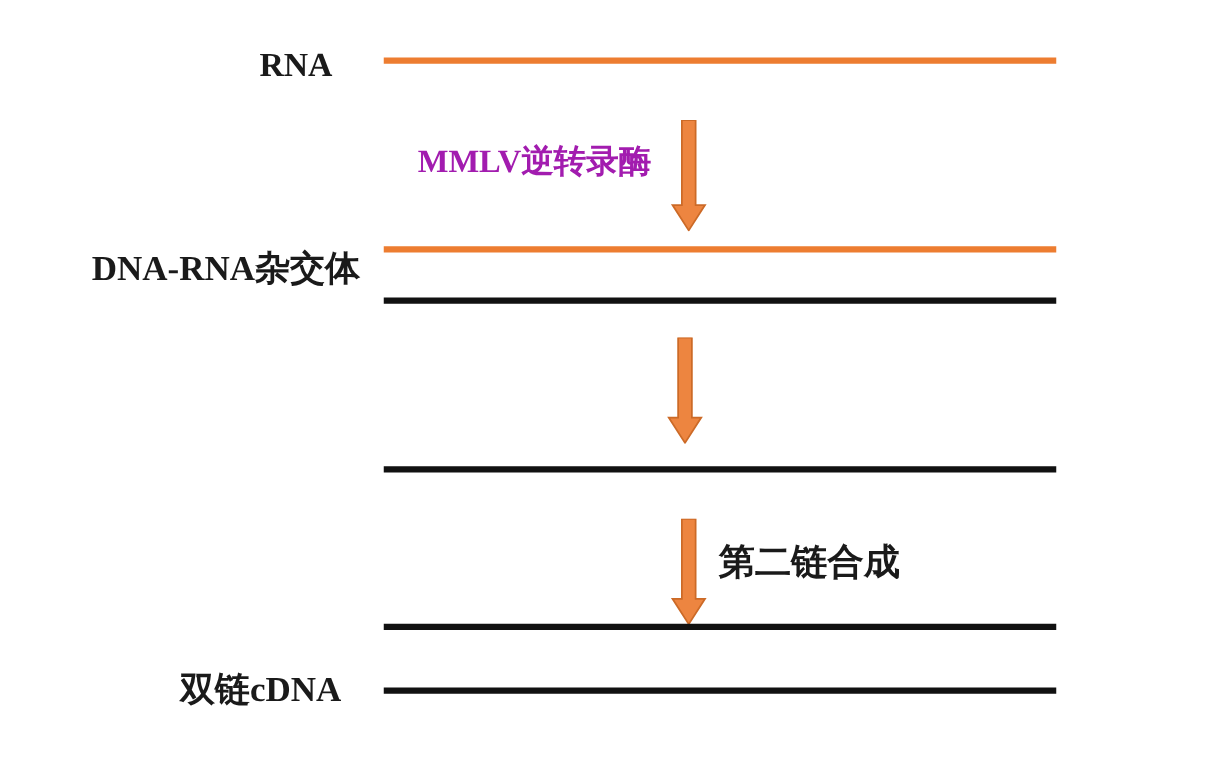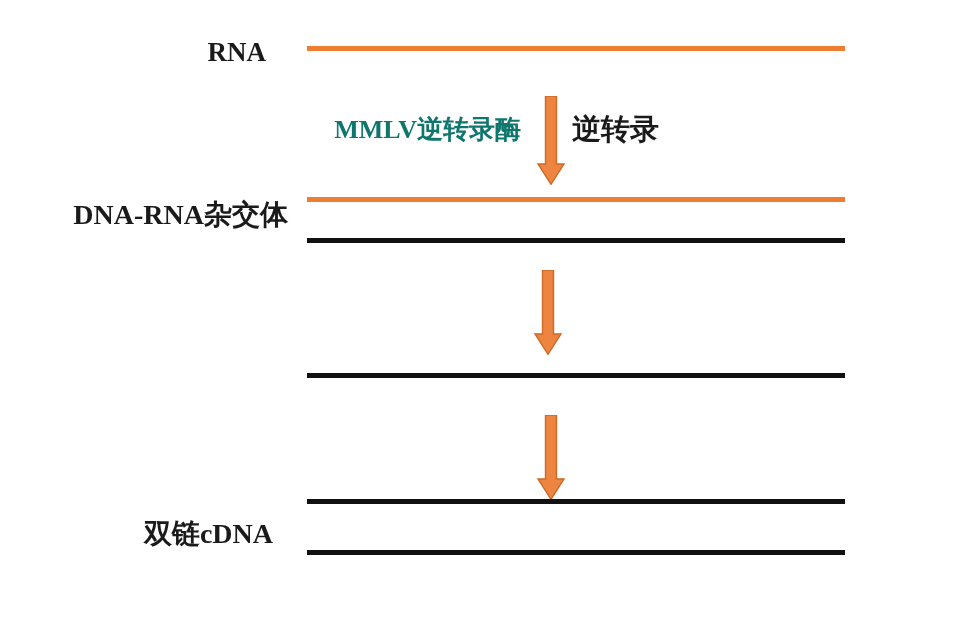--- a/index.html
+++ b/index.html
@@ -41,54 +41,54 @@
     transform: translateY(-50%);
     font-weight: bold;
     color: #1a1a1a;
     font-size: 29px;
     white-space: nowrap;
   }
   .enzyme-label {
     position: absolute;
     transform: translateY(-50%);
     font-weight: bold;
-    color: #0f766e;
+    color: #a21caf;
     font-size: 26px;
     white-space: nowrap;
     text-align: right;
   }
 </style>
 </head>
 <body>
 
 <div class="canvas">
 
   <div class="row-label" style="right:712px; top:52px; font-size:27px;">RNA</div>
   <div class="strand orange" style="top:46px;"></div>
 
   <div class="enzyme-label" style="right:457px; top:129px;">MMLV逆转录酶</div>
   <svg class="arrow-svg" style="left:536px; top:96px;" width="30" height="89" viewBox="0 0 30 89">
     <path d="M9.5,0 H20.5 V68 H28 L15,88.3 L2,68 H9.5 Z" stroke-width="1.4" fill="#ED8540"></path>
     <path d="M9.5,0 H20.5 V68 H28 L15,88.3 L2,68 H9.5 Z" fill="none" stroke-width="1.4" stroke="#CC6A27"></path>
   </svg>
-  <div class="step-label" style="left:572px; top:130px;">逆转录</div>
 
   <div class="row-label" style="right:690px; top:215px;">DNA-RNA杂交体</div>
   <div class="strand orange" style="top:197px;"></div>
   <div class="strand black" style="top:238px;"></div>
 
   <svg class="arrow-svg" style="left:533px; top:270px;" width="30" height="85" viewBox="0 0 30 85">
     <path d="M9.5,0 H20.5 V64 H28 L15,84.3 L2,64 H9.5 Z" stroke-width="1.4" fill="#ED8540"></path>
     <path d="M9.5,0 H20.5 V64 H28 L15,84.3 L2,64 H9.5 Z" fill="none" stroke-width="1.4" stroke="#CC6A27"></path>
   </svg>
 
   <div class="strand black" style="top:373px;"></div>
 
   <svg class="arrow-svg" style="left:536px; top:415px;" width="30" height="85" viewBox="0 0 30 85">
     <path d="M9.5,0 H20.5 V64 H28 L15,84.3 L2,64 H9.5 Z" stroke-width="1.4" fill="#ED8540"></path>
     <path d="M9.5,0 H20.5 V64 H28 L15,84.3 L2,64 H9.5 Z" fill="none" stroke-width="1.4" stroke="#CC6A27"></path>
   </svg>
+  <div class="step-label" style="left:575px; top:450px;">第二链合成</div>
 
-  <div class="row-label" style="right:705px; top:534px;">双链cDNA</div>
+  <div class="row-label" style="right:705px; top:552px;">双链cDNA</div>
   <div class="strand black" style="top:499px;"></div>
   <div class="strand black" style="top:550px;"></div>
 
 </div>
 
 </body></html>

